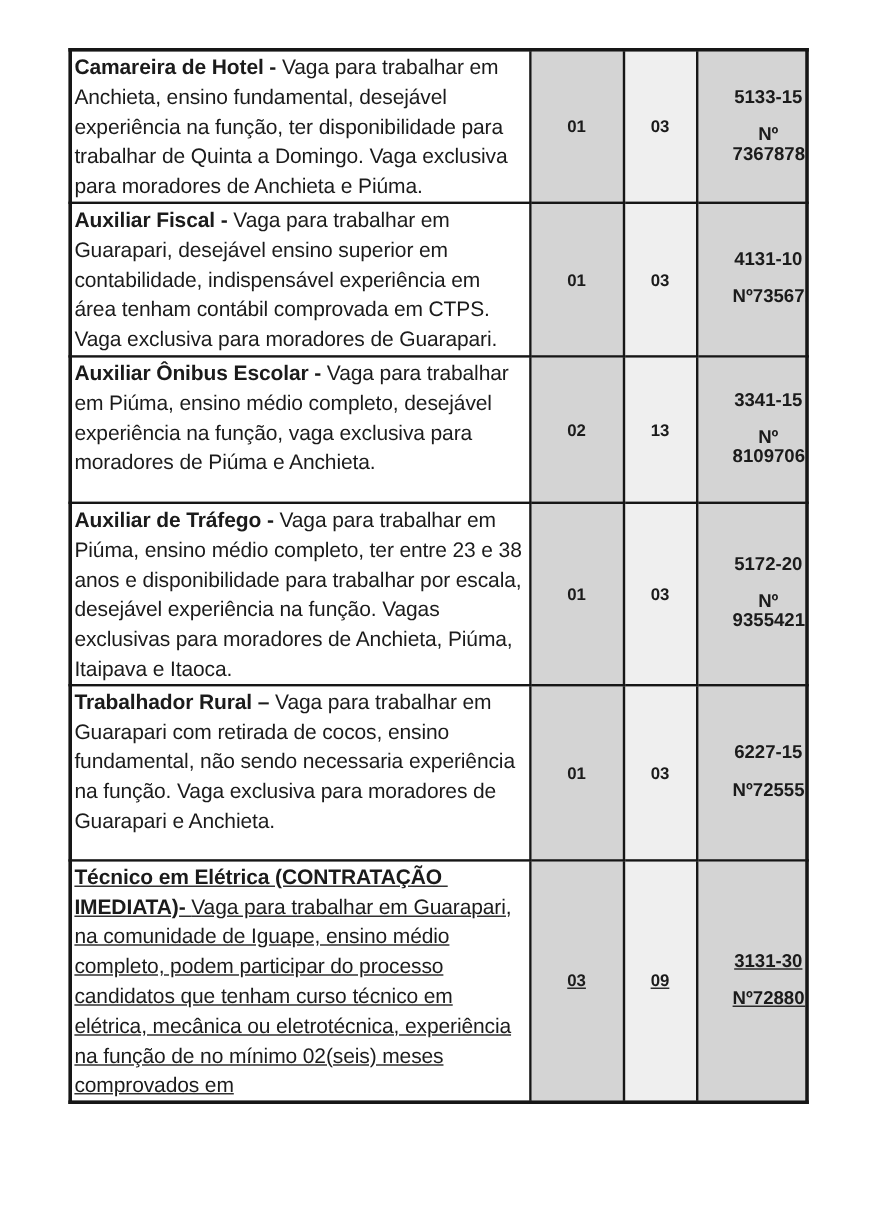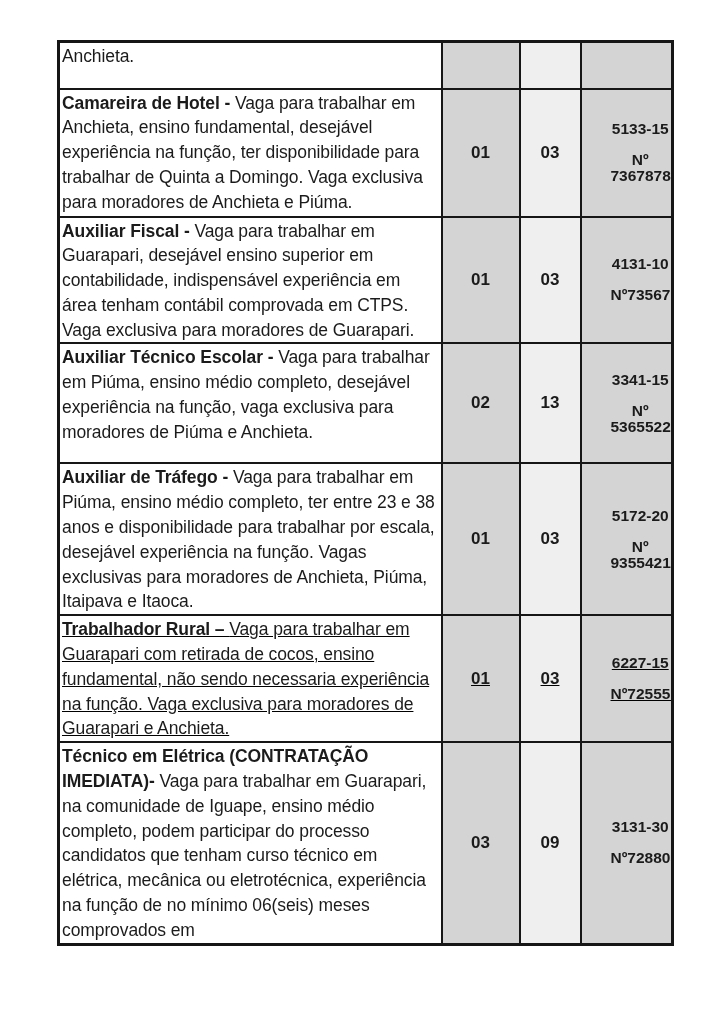--- a/index.html
+++ b/index.html
@@ -40,21 +40,21 @@
     letter-spacing: -0.1px;
   }
   td.desc .job-title {
     font-weight: bold;
     white-space: pre-wrap;
   }
   td.num {
     text-align: center;
     vertical-align: middle;
     font-weight: bold;
-    font-size: 17px;
+    font-size: 14px;
   }
   td.code {
     text-align: center;
     vertical-align: middle;
     font-weight: bold;
     font-size: 15.5px;
   }
   td.code div { line-height: 16px; margin-left: 28px; }
   td.code div + div { margin-top: 15px; }
   .col-gray  { background: var(--col-gray, #d4d4d4); }
@@ -73,29 +73,20 @@
 
 <div class="page">
   <table class="vacancies">
     <colgroup>
       <col style="width:383px">
       <col style="width:78px">
       <col style="width:61px">
       <col style="width:92px">
     </colgroup>
     <tbody>
-  <tr>
-    <td class="desc"><span class="job-title"></span><span>Anchieta.</span></td>
-    <td class="num col-gray"></td>
-    <td class="num col-light"></td>
-    <td class="code col-gray">
-      <div></div>
-      <div></div>
-    </td>
-  </tr>
 
   <tr>
     <td class="desc"><span class="job-title">Camareira de Hotel - </span><span>Vaga para trabalhar em Anchieta, ensino fundamental, desejável experiência na função, ter disponibilidade para trabalhar de Quinta a Domingo. Vaga exclusiva para moradores de Anchieta e Piúma.</span></td>
     <td class="num col-gray">01</td>
     <td class="num col-light">03</td>
     <td class="code col-gray">
       <div>5133-15</div>
       <div>Nº 7367878</div>
     </td>
   </tr>
@@ -104,26 +95,26 @@
     <td class="desc"><span class="job-title">Auxiliar Fiscal - </span><span>Vaga para trabalhar em Guarapari, desejável ensino superior em contabilidade, indispensável experiência em área tenham contábil comprovada em CTPS. Vaga exclusiva para moradores de Guarapari.</span></td>
     <td class="num col-gray">01</td>
     <td class="num col-light">03</td>
     <td class="code col-gray">
       <div>4131-10</div>
       <div>Nº7356714</div>
     </td>
   </tr>
 
   <tr>
-    <td class="desc"><span class="job-title">Auxiliar Técnico Escolar - </span><span>Vaga para trabalhar em Piúma, ensino médio completo, desejável experiência na função, vaga exclusiva para moradores de Piúma e Anchieta.</span></td>
+    <td class="desc"><span class="job-title">Auxiliar Ônibus Escolar - </span><span>Vaga para trabalhar em Piúma, ensino médio completo, desejável experiência na função, vaga exclusiva para moradores de Piúma e Anchieta.</span></td>
     <td class="num col-gray">02</td>
     <td class="num col-light">13</td>
     <td class="code col-gray">
       <div>3341-15</div>
-      <div>Nº 5365522</div>
+      <div>Nº 8109706</div>
     </td>
   </tr>
 
   <tr>
     <td class="desc"><span class="job-title">Auxiliar de Tráfego - </span><span>Vaga para trabalhar em Piúma, ensino médio completo, ter entre 23 e 38 anos e disponibilidade para trabalhar por escala, desejável experiência na função. Vagas exclusivas para moradores de Anchieta, Piúma, Itaipava e Itaoca.</span></td>
     <td class="num col-gray">01</td>
     <td class="num col-light">03</td>
     <td class="code col-gray">
       <div>5172-20</div>
       <div>Nº 9355421</div>
@@ -134,21 +125,21 @@
     <td class="desc"><span class="job-title">Trabalhador Rural – </span><span>Vaga para trabalhar em Guarapari com retirada de cocos, ensino fundamental, não sendo necessaria experiência na função. Vaga exclusiva para moradores de Guarapari e Anchieta.</span></td>
     <td class="num col-gray">01</td>
     <td class="num col-light">03</td>
     <td class="code col-gray">
       <div>6227-15</div>
       <div>Nº7255555</div>
     </td>
   </tr>
 
   <tr>
-    <td class="desc"><span class="job-title">Técnico em Elétrica (CONTRATAÇÃO IMEDIATA)- </span><span>Vaga para trabalhar em Guarapari, na comunidade de Iguape, ensino médio completo, podem participar do processo candidatos que tenham curso técnico em elétrica, mecânica ou eletrotécnica, experiência na função de no mínimo 06(seis) meses comprovados em</span></td>
+    <td class="desc"><span class="job-title">Técnico em Elétrica (CONTRATAÇÃO IMEDIATA)- </span><span>Vaga para trabalhar em Guarapari, na comunidade de Iguape, ensino médio completo, podem participar do processo candidatos que tenham curso técnico em elétrica, mecânica ou eletrotécnica, experiência na função de no mínimo 02(seis) meses comprovados em</span></td>
     <td class="num col-gray">03</td>
     <td class="num col-light">09</td>
     <td class="code col-gray">
       <div>3131-30</div>
       <div>Nº7288039</div>
     </td>
   </tr>
 </tbody>
   </table>
 </div>

